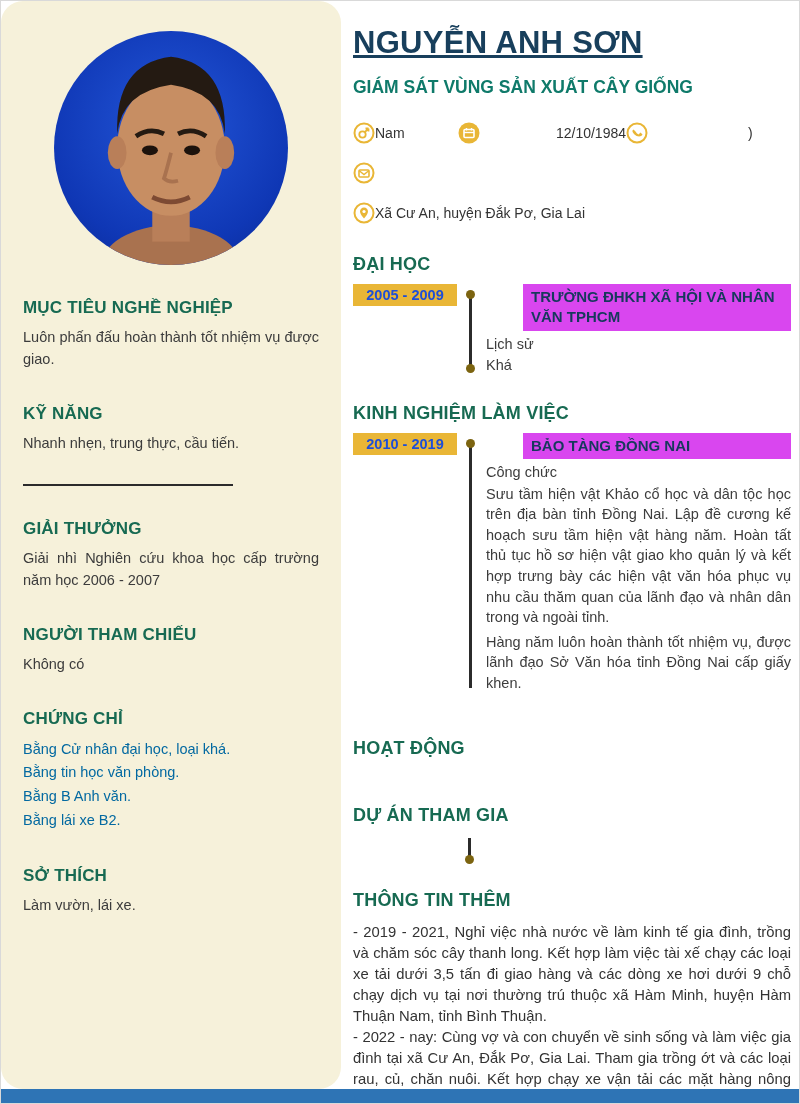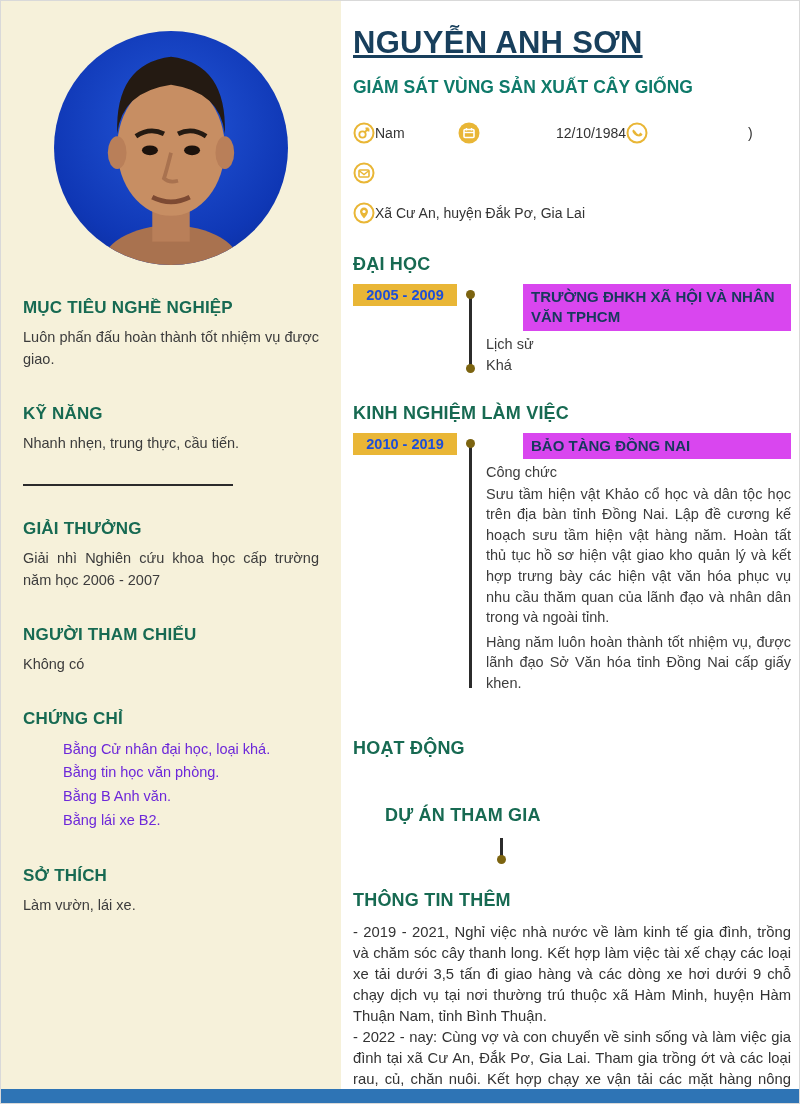--- a/index.html
+++ b/index.html
@@ -2,27 +2,27 @@
 <html><head>
 <meta charset="utf-8">
 <style>
   * { margin:0; padding:0; box-sizing:border-box; }
   body { font-family:"Liberation Sans", sans-serif; background:#f2f2f2; }
   .page { width:800px; height:1104px; position:relative; overflow:hidden;
           background:#fff; border:1px solid #d9d9d9; margin:0 auto; }
   .content { display:flex; height:calc(100% - 14px); }
 
   
-  .sidebar { flex:0 0 340px; background:#f6f1da; padding:30px 22px 0 22px; }
+  .sidebar { flex:0 0 340px; background:#f6f1da; padding:30px 22px 0 22px;border-radius:22px; }
   .photo-wrap { width:234px; height:234px; border-radius:50%; overflow:hidden; margin:0 auto; }
   .photo-wrap svg { width:100%; height:100%; display:block; }
   .sb-section { margin-top:33px; }
   .sb-title { color:#176a52; font-size:17px; font-weight:bold; letter-spacing:.2px; }
   .sb-text  { margin-top:9px; font-size:14.5px; color:#3c3c3c; line-height:1.5; text-align:justify; }
-  .sb-line  { font-size:14.5px; color:#6d28d9; line-height:1.65;margin-left:40px; }
+  .sb-line  { font-size:14.5px; color:#0369a1; line-height:1.65; }
   .sb-divider { width:210px; border:none; border-top:2px solid #2b2b2b; margin-top:30px; }
 
   
   .main { flex:1; padding:24px 8px 0 12px; }
   .name { color:#183f5c; font-size:31px; font-weight:bold; letter-spacing:.3px;text-decoration:underline; }
   .job-title { color:#0f7a6a; font-size:17.5px; font-weight:bold; margin-top:16px; }
 
   .info { margin-top:24px; font-size:14px; color:#333; }
   .info-row { display:flex; align-items:center; margin-top:18px; }
   .info-item { display:flex; align-items:center; }
@@ -220,21 +220,21 @@
             <div class="entry-desc">Sưu tầm hiện vật Khảo cổ học và dân tộc học trên địa bàn tỉnh Đồng Nai. Lập đề cương kế hoạch sưu tầm hiện vật hàng năm. Hoàn tất thủ tục hồ sơ hiện vật giao kho quản lý và kết hợp trưng bày các hiện vật văn hóa phục vụ nhu cầu thăm quan của lãnh đạo và nhân dân trong và ngoài tỉnh.</div>
             <div class="entry-desc">Hàng năm luôn hoàn thành tốt nhiệm vụ, được lãnh đạo Sở Văn hóa tỉnh Đồng Nai cấp giấy khen.</div>
           </div>
         </div>
       </section>
 
       <section class="section" style="margin-top:44px;">
         <div class="sec-title">HOẠT ĐỘNG</div>
       </section>
 
-      <section class="section" style="margin-top:46px;margin-left:32px;">
+      <section class="section" style="margin-top:46px;">
         <div class="sec-title">DỰ ÁN THAM GIA</div>
         <div class="proj-stub">
           <div class="dot"></div>
         </div>
       </section>
 
       <section class="section" style="margin-top:32px;">
         <div class="sec-title">THÔNG TIN THÊM</div>
         <div class="extra-text">- 2019 - 2021, Nghỉ việc nhà nước về làm kinh tế gia đình, trồng và chăm sóc cây thanh long. Kết hợp làm việc tài xế chạy các loại xe tải dưới 3,5 tấn đi giao hàng và các dòng xe hơi dưới 9 chỗ chạy dịch vụ tại nơi thường trú thuộc xã Hàm Minh, huyện Hàm Thuận Nam, tỉnh Bình Thuận.</div>
         <div class="extra-text" style="margin-top:0;">- 2022 - nay: Cùng vợ và con chuyển về sinh sống và làm việc gia đình tại xã Cư An, Đắk Pơ, Gia Lai. Tham gia trồng ớt và các loại rau, củ, chăn nuôi. Kết hợp chạy xe vận tải các mặt hàng nông sản cho các vựa trên địa bàn sinh sống.</div>

